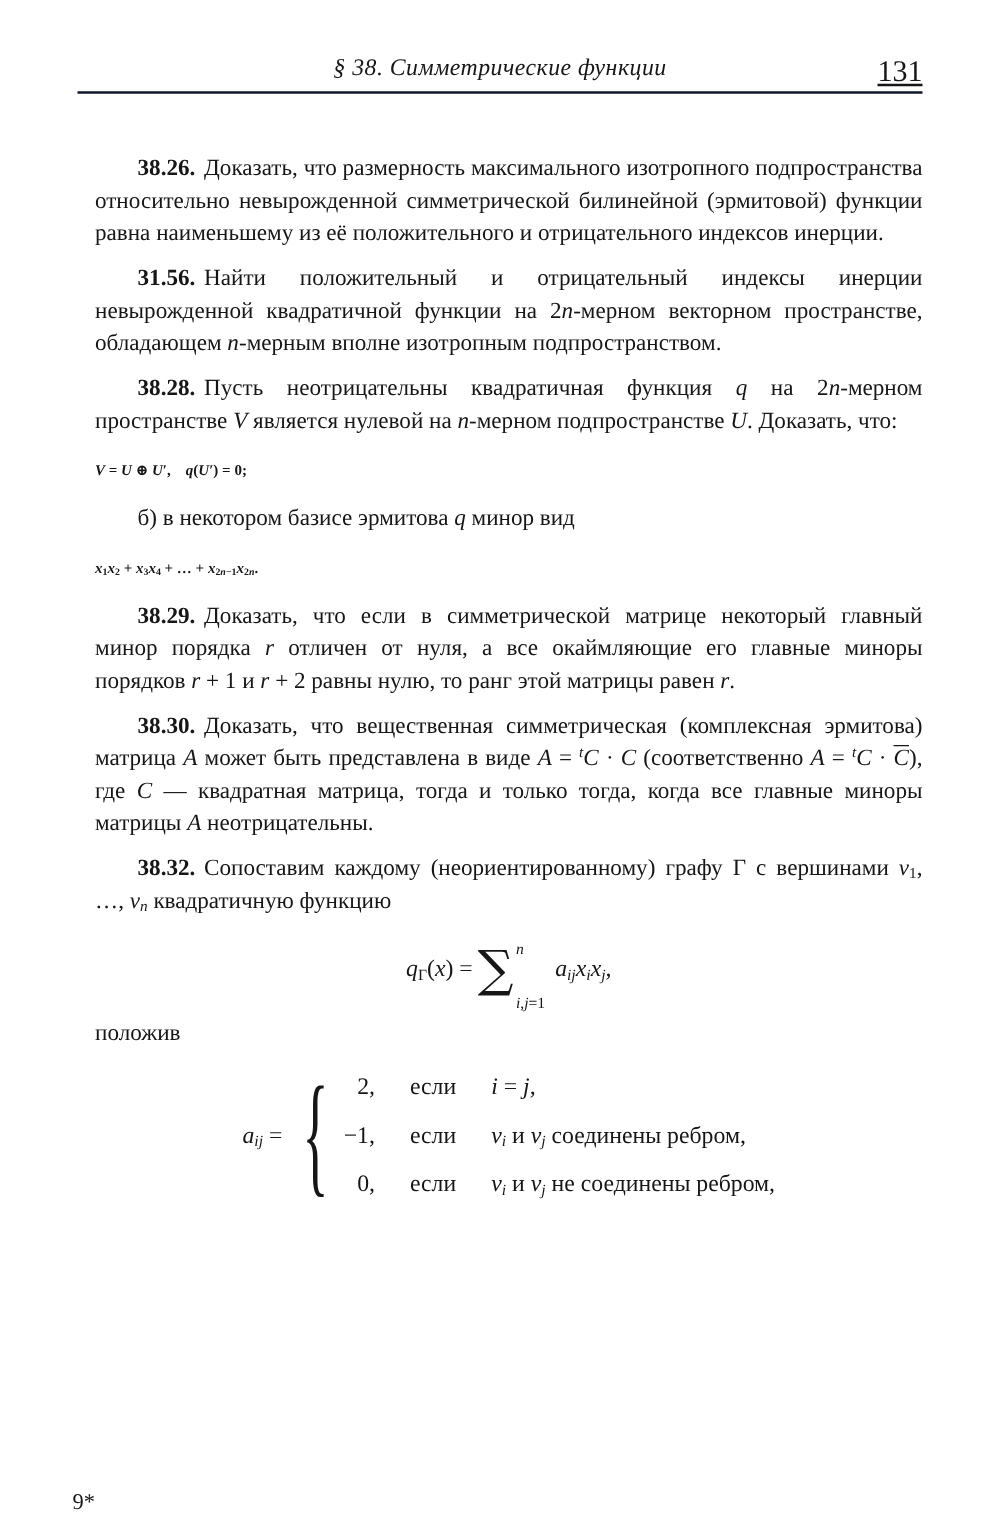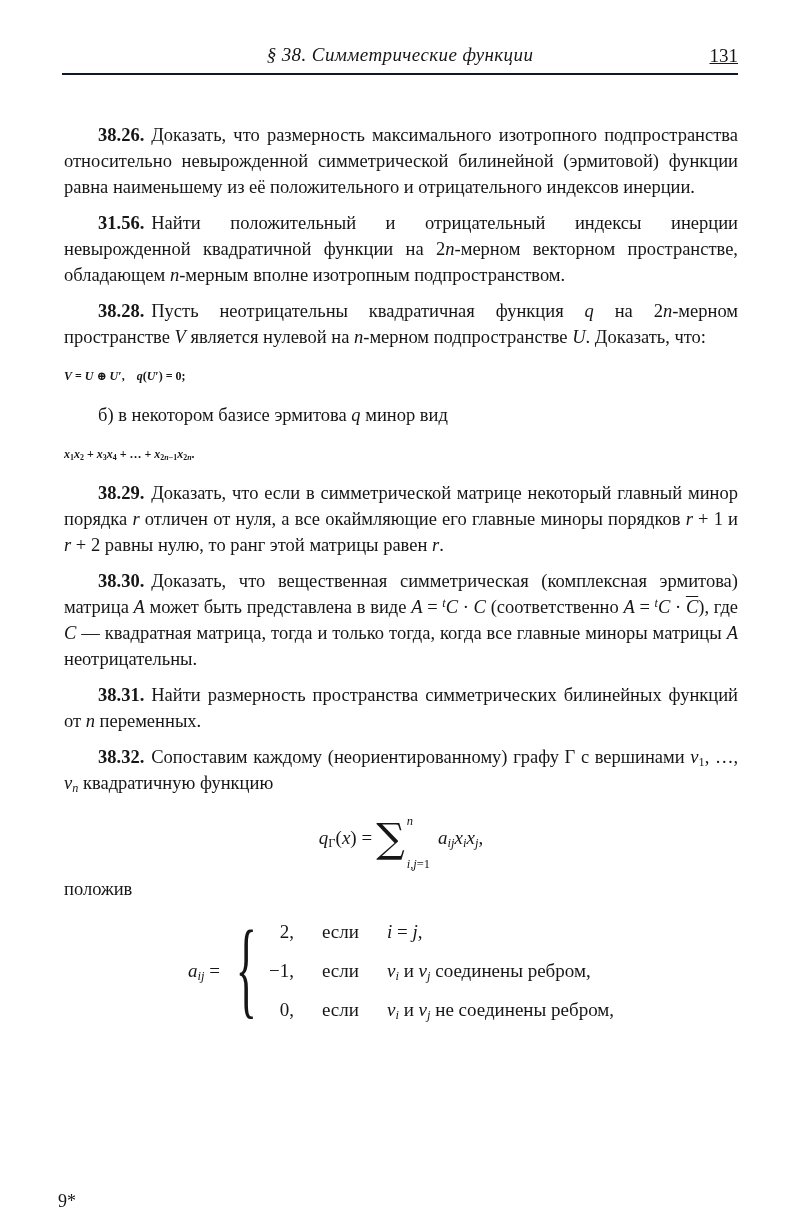--- a/index.html
+++ b/index.html
@@ -7,24 +7,24 @@
     width:794px;height:1230px;position:relative;overflow:hidden;
     background:#ffffff;color:#161616;
     font-family:"Liberation Serif","DejaVu Serif",serif;
   }
   
   .header{
     position:absolute;left:62px;right:56px;top:44px;
     text-align:center;border-bottom:2px solid #0f172a;padding-bottom:7px;
   }
   .header .title{font-style:italic;font-size:19px;letter-spacing:.4px;}
-  .header .pagenum{position:absolute;right:0;top:1px;font-size:19px;text-decoration:underline;}
+  .header .pagenum{position:absolute;right:0;top:1px;font-size:24px;text-decoration:underline;}
   
   .content{
-    position:absolute;left:64px;right:56px;top:112px;
+    position:absolute;left:76px;right:56px;top:112px;
     font-size:18.5px;line-height:26px;text-align:justify;
   }
   p{margin:0;}
   p.prob{margin:10px 0;text-indent:34px;}
   p.sub{margin:8px 0;text-indent:34px;}
   p.cont{margin:8px 0 4px 0;text-indent:0;}
   .num{font-weight:bold;margin-right:7px;}
   
   .it{font-style:italic;}
   .sb{font-size:.66em;vertical-align:-.22em;line-height:0;}
@@ -77,21 +77,20 @@
     <div class="formula"><span class="it">V</span><span> = </span><span class="it">U</span><span> ⊕ </span><span class="it">U</span><span>′,</span><span> </span><span class="it">q</span><span>(</span><span class="it">U</span><span>′) = 0;</span></div>
 
     <p class="sub"><span><span>б) в некотором базисе эрмитова </span><span class="it">q</span><span> минор вид</span></span></p>
 
     <div class="formula"><span class="it">x</span><span class="sb">1</span><span class="it">x</span><span class="sb">2</span><span> + </span><span class="it">x</span><span class="sb">3</span><span class="it">x</span><span class="sb">4</span><span> + … + </span><span class="it">x</span><span class="sb">2</span><span class="it sb">n</span><span class="sb">−1</span><span class="it">x</span><span class="sb">2</span><span class="it sb">n</span><span>.</span></div>
 
     <p class="prob"><b class="num">38.29.</b><span><span>Доказать, что если в симметрической матрице некоторый главный минор порядка </span><span class="it">r</span><span> отличен от нуля, а все окаймляющие его главные миноры порядков </span><span class="it">r</span><span> + 1 и </span><span class="it">r</span><span> + 2 равны нулю, то ранг этой матрицы равен </span><span class="it">r</span><span>.</span></span></p>
 
     <p class="prob"><b class="num">38.30.</b><span><span>Доказать, что вещественная симметрическая (комплексная эрмитова) матрица </span><span class="it">A</span><span> может быть представлена в виде </span><span class="it">A</span><span> = </span><span class="it sp">t</span><span class="it">C</span><span> · </span><span class="it">C</span><span> (соответственно </span><span class="it">A</span><span> = </span><span class="it sp">t</span><span class="it">C</span><span> · </span><span class="it ov">C</span><span>), где </span><span class="it">C</span><span> — квадратная матрица, тогда и только тогда, когда все главные миноры матрицы </span><span class="it">A</span><span> неотрицательны.</span></span></p>
 
-    <p class="prob"><b class="num">38.31.</b><span><span>Найти размерность пространства симметрических билинейных функций от </span><span class="it">n</span><span> переменных.</span></span></p>
 
     <p class="prob"><b class="num">38.32.</b><span><span>Сопоставим каждому (неориентированному) графу Γ с вершинами </span><span class="it">v</span><span class="sb">1</span><span>, …, </span><span class="it">v</span><span class="it sb">n</span><span> квадратичную функцию</span></span></p>
 
     <div class="sumline">
       <span><span class="it">q</span><span class="sb">Γ</span><span>(</span><span class="it">x</span><span>) = </span></span>
       <span class="bigop">∑</span>
       <span class="limits">
         <span><span class="it">n</span></span>
         <span><span class="it">i</span><span>,</span><span class="it">j</span><span>=1</span></span>
       </span>

